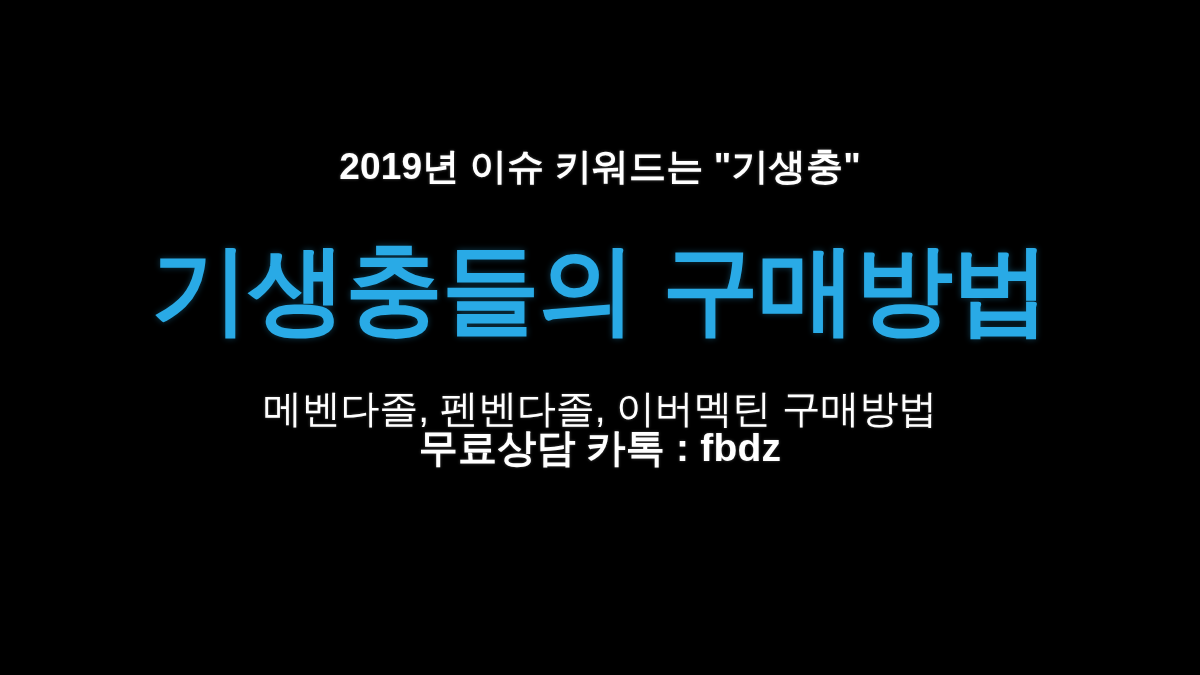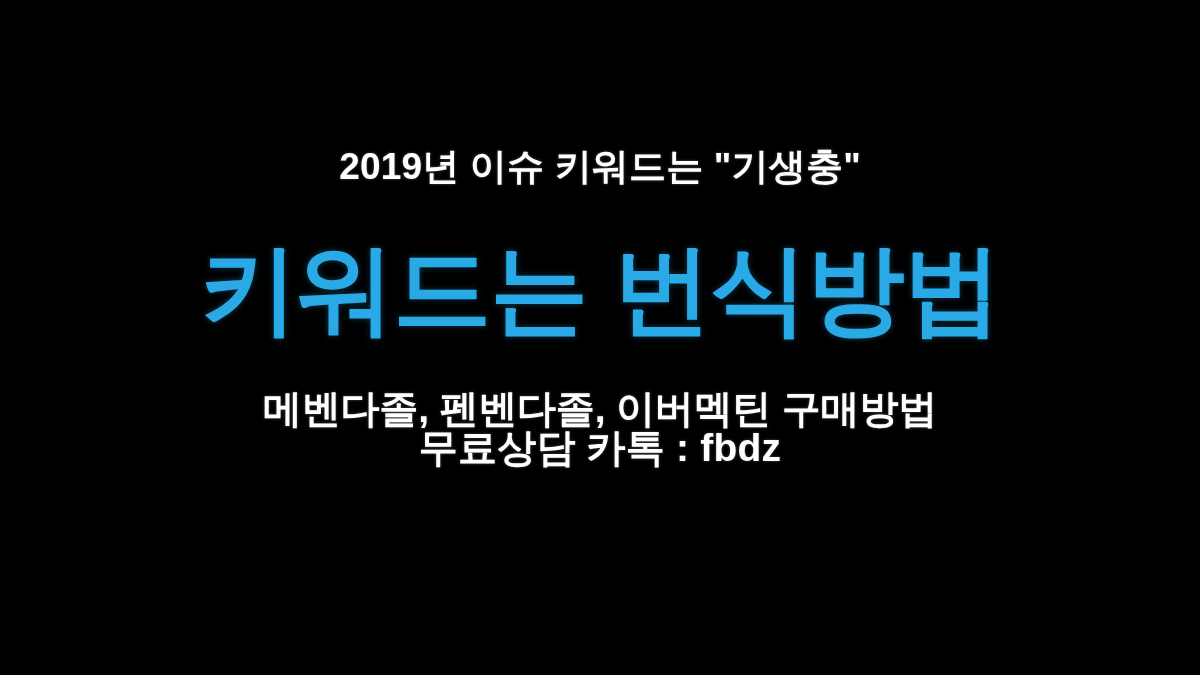--- a/index.html
+++ b/index.html
@@ -67,21 +67,21 @@
     line-height: 0.98;
     text-shadow: 0 0 6px rgba(41,170,230,0.35),
                  0 2px 3px rgba(0,0,0,0.85);
   }
 
   
   .subline-1 {
     margin-top: 52px;
     color: #ffffff;
     font-size: 39px;
-    font-weight: 700;
+    font-weight: 400;
     letter-spacing: -0.005em;
     text-shadow: 0 0 3px rgba(255,255,255,0.28),
                  0 1px 2px rgba(0,0,0,0.9);
   }
 
   
   .subline-2 {
     color: #ffffff;
     font-size: 39px;
     font-weight: 700;
@@ -92,20 +92,20 @@
 </style>
 </head>
 <body>
 
 <div class="title-card">
 
   <div class="text-stack">
 
     <div class="line kicker">2019년 이슈 키워드는 "기생충"</div>
 
-    <div class="line headline">키워드는 번식방법</div>
+    <div class="line headline">기생충들의 구매방법</div>
 
     <div class="line subline-1">메벤다졸, 펜벤다졸, 이버멕틴 구매방법</div>
 
     <div class="line subline-2">무료상담 카톡 : fbdz</div>
 
   </div>
 </div>
 
 </body></html>

